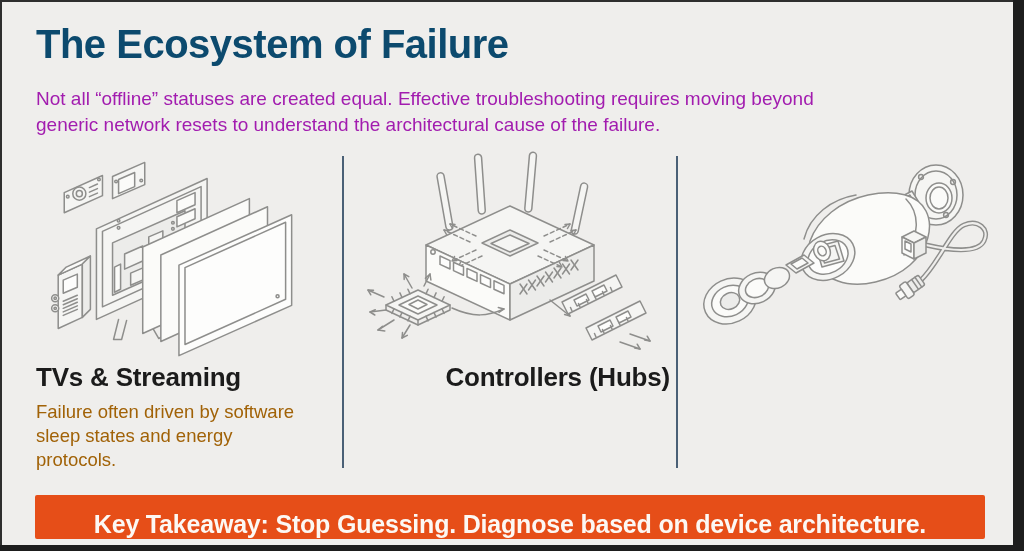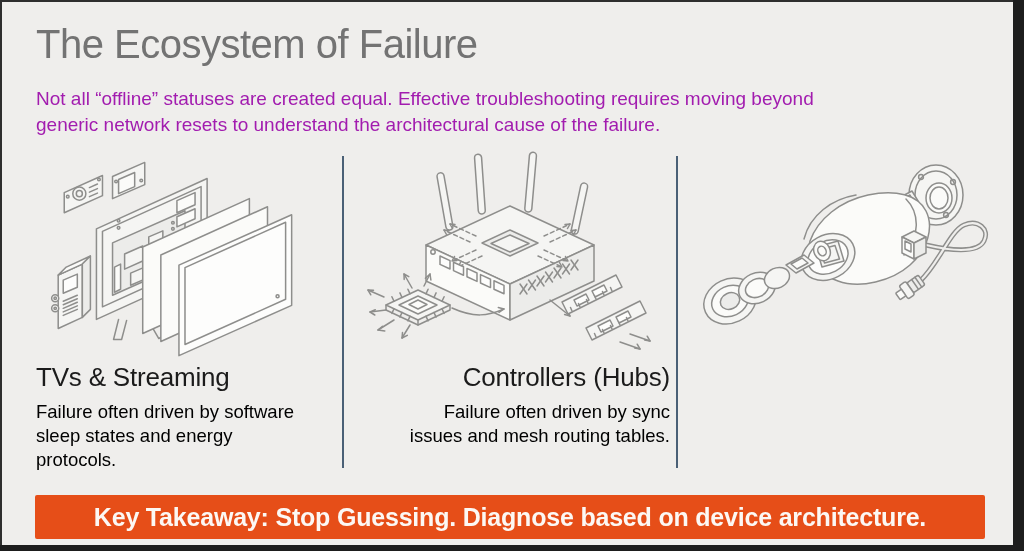--- a/index.html
+++ b/index.html
@@ -14,57 +14,57 @@
   }
   
   .edge{position:absolute;background:#1d1d1d;z-index:50;}
   .edge-top{left:0;top:0;width:1024px;height:2px;background:#2e2e2e;}
   .edge-left{left:0;top:0;width:2px;height:551px;background:#2e2e2e;}
   .edge-right{left:1013px;top:0;width:11px;height:551px;}
   .edge-bottom{left:0;top:545px;width:1024px;height:6px;}
 
   .title{
     position:absolute;left:36px;top:22px;margin:0;
-    font-size:40px;font-weight:400;letter-spacing:-0.5px;
-    color:#737373;
+    font-size:40px;font-weight:700;letter-spacing:-0.5px;
+    color:#0c4a6e;
   }
   .subtitle{
     position:absolute;left:36px;top:86px;margin:0;width:930px;
     font-size:19px;line-height:1.35;color:#a21caf;
     white-space:pre-line;
   }
   .figure{position:absolute;}
   .fig1{left:26px;top:148px;}
   .fig2{left:358px;top:150px;}
   .fig3{left:690px;top:148px;}
 
   .divider{
     position:absolute;top:156px;width:2px;height:312px;
     background:#4a6076;
   }
   .divider-1{left:342px;}
   .divider-2{left:676px;}
 
   .col-heading{
     position:absolute;top:362px;margin:0;
-    font-size:26px;font-weight:400;color:#1b1b1b;letter-spacing:-0.2px;
+    font-size:26px;font-weight:700;color:#1b1b1b;letter-spacing:-0.2px;
   }
   .col-body{
     position:absolute;top:400px;margin:0;
-    font-size:18.5px;line-height:1.3;color:#000000;
+    font-size:18.5px;line-height:1.3;color:#a16207;
     white-space:pre-line;
   }
   .c1{left:36px;width:300px;}
   .c2{left:370px;width:300px;text-align:right;}
   .c3{left:705px;width:310px;}
 
   .banner{
     position:absolute;left:35px;top:495px;width:950px;height:44px;
     background:#e64e18;border-radius:2px;
-    display:flex;align-items:center;justify-content:center;
+    display:flex;align-items:flex-end;justify-content:center;
   }
   .banner span{
     color:#fcf8f4;font-size:25px;font-weight:700;letter-spacing:-0.2px;
     white-space:nowrap;
   }
   svg .ln{stroke:#8e8e8c;stroke-width:1.5;stroke-linejoin:round;stroke-linecap:round;fill:none;}
   svg .f1{fill:#f5f5f3;}
   svg .f2{fill:#fbfbf9;}
   svg .f3{fill:#fdfdfc;}
   svg .f4{fill:#ececea;}
@@ -323,22 +323,20 @@
 
   <div class="divider divider-1"></div>
   <div class="divider divider-2"></div>
 
   <h2 class="col-heading c1">TVs &amp; Streaming</h2>
   <p class="col-body c1">Failure often driven by software
 sleep states and energy
 protocols.</p>
 
   <h2 class="col-heading c2">Controllers (Hubs)</h2>
-  <p class="col-body c2">Failure often driven by sync
-issues and mesh routing tables.</p>
 
 
   <div class="banner">
     <span>Key Takeaway: Stop Guessing. Diagnose based on device architecture.</span>
   </div>
 
   <div class="edge edge-top"></div>
   <div class="edge edge-left"></div>
   <div class="edge edge-right"></div>
   <div class="edge edge-bottom"></div>

